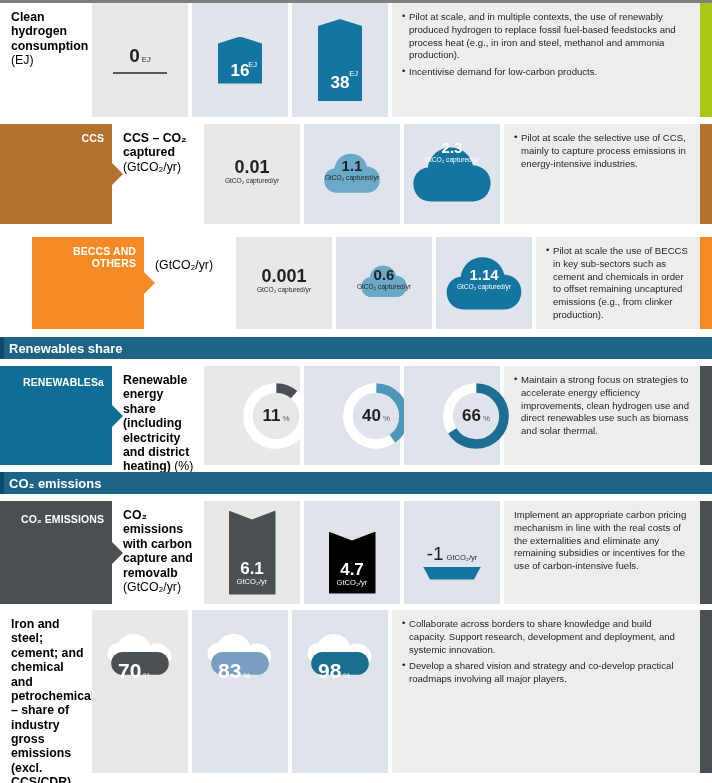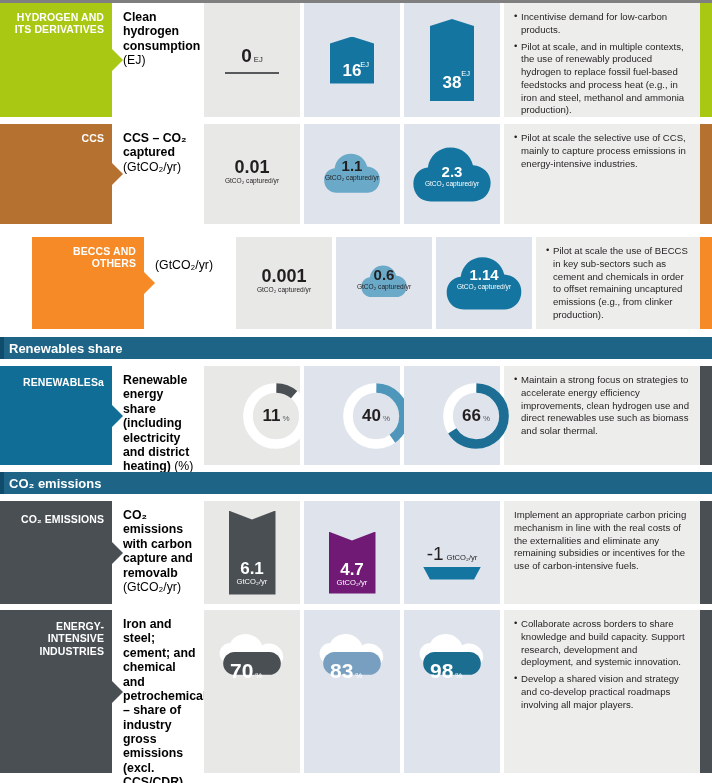--- a/index.html
+++ b/index.html
@@ -116,24 +116,20 @@
   .fcpct { font-size:8px; margin-left:2px; }
 </style>
 </head>
 <body>
 
 <div id="root">
 
   <div class="toprule" style="top:0px;"></div>
 
   <div class="row" style="top:3px; height:114px;">
-    <div class="cat" style="background:#a8c813; color:#a8c813; height:114px;">
-      <span style="color:#fff;">HYDROGEN AND ITS DERIVATIVES</span>
-      <span class="arrow"></span>
-    </div>
     <div class="metric">
       <span>Clean hydrogen consumption</span>
       <span class="unit">(EJ)</span>
     </div>
 
     <div class="vcell c0">
       <div class="zerobar">
         <div class="zerorow">
           <span class="zeronum">0</span>
           <span class="zerounit">EJ</span>
@@ -151,22 +147,22 @@
     <div class="gap"></div>
     <div class="vcell c2">
       <div class="bar" style="width:44px;height:82px;background:#1476a0;clip-path:polygon(0 7px,50% 0,100% 7px,100% 100%,0 100%);">
         <span class="barlabel" style="margin-bottom:6px;">38</span>
         <span class="barunit" style="position:absolute;right:4px;bottom:23px;">EJ</span>
       </div>
     </div>
     <div class="gap"></div>
     <div class="note">
       <ul>
+        <li>Pilot at scale, and in multiple contexts, the use of renewably produced hydrogen to replace fossil fuel-based feedstocks and process heat (e.g., in iron and steel, methanol and ammonia production).</li>
         <li>Incentivise demand for low-carbon products.</li>
-        <li>Pilot at scale, and in multiple contexts, the use of renewably produced hydrogen to replace fossil fuel-based feedstocks and process heat (e.g., in iron and steel, methanol and ammonia production).</li>
       </ul>
     </div>
     <div class="accent" style="background:#a8c813;"></div>
   </div>
 
   <div class="row" style="top:124px; height:100px;">
     <div class="cat" style="background:#b5712f; color:#b5712f; height:100px;">
       <span style="color:#fff;">CCS</span>
       <span class="arrow"></span>
     </div>
@@ -194,21 +190,21 @@
           <span class="cloudunit" style="color:#231f20;">GtCO₂ captured/yr</span>
         </div>
       </div>
     </div>
     <div class="gap"></div>
     <div class="vcell c2">
       <div class="cloudwrap">
         <svg width="82" height="58" viewBox="0 0 100 72" style="position:absolute;top:21px;">
           <path fill="#1476a0" d="M24,70 C10,70 2,60 2,48 C2,37 10,29 20,28 C22,13 34,3 48,3 C62,3 73,12 76,25 C89,26 98,35 98,47 C98,60 89,70 76,70 Z"></path>
         </svg>
-        <div class="cloudlabel" style="top:40px;">
+        <div class="cloudlabel" style="top:16px;">
           <span class="cloudnum" style="color:#ffffff;">2.3</span>
           <span class="cloudunit" style="color:#ffffff;">GtCO₂ captured/yr</span>
         </div>
       </div>
     </div>
     <div class="gap"></div>
     <div class="note">
       <ul>
         <li>Pilot at scale the selective use of CCS, mainly to capture process emissions in energy-intensive industries.</li>
       </ul>
@@ -348,21 +344,21 @@
       <div class="barwrap">
         <div class="bar" style="width:47px;height:84px;background:#4a4f54;clip-path:polygon(0 0,50% 9px,100% 0,100% 100%,0 100%);padding-bottom:8px;">
           <span class="barlabel">6.1</span>
           <span class="barunit">GtCO₂/yr</span>
         </div>
       </div>
     </div>
     <div class="gap"></div>
     <div class="vcell c1">
       <div class="barwrap">
-        <div class="bar" style="width:47px;height:62px;background:#701a75;clip-path:polygon(0 0,50% 9px,100% 0,100% 100%,0 100%);padding-bottom:6px;margin-top:20px;">
+        <div class="bar" style="width:47px;height:62px;background:#000000;clip-path:polygon(0 0,50% 9px,100% 0,100% 100%,0 100%);padding-bottom:6px;margin-top:20px;">
           <span class="barlabel">4.7</span>
           <span class="barunit">GtCO₂/yr</span>
         </div>
       </div>
     </div>
     <div class="gap"></div>
     <div class="vcell c2">
       <div class="barwrap">
         <div style="display:flex;align-items:baseline;margin-top:18px;">
           <span style="font-size:19px;color:#231f20;line-height:1;">-1</span>
@@ -372,24 +368,20 @@
       </div>
     </div>
     <div class="gap"></div>
     <div class="note">
       <p>Implement an appropriate carbon pricing mechanism in line with the real costs of the externalities and eliminate any remaining subsidies or incentives for the use of carbon-intensive fuels.</p>
     </div>
     <div class="accent" style="background:#4a4f54;"></div>
   </div>
 
   <div class="row" style="top:610px; height:163px;">
-    <div class="cat" style="background:#4a4f54; color:#4a4f54; height:163px; align-items:flex-start; padding-top:10px;">
-      <span style="color:#fff;">ENERGY-INTENSIVE INDUSTRIES</span>
-      <span class="arrow"></span>
-    </div>
     <div class="metric">
       <span>Iron and steel; cement; and chemical and petrochemical – share of industry gross emissions (excl. CCS/CDR)</span>
       
     </div>
 
     <div class="vcell c0" style="align-items:flex-start;padding-top:24px;">
       <div class="fcwrap" style="height:56px;">
         <svg width="72" height="48" viewBox="0 0 120 80" style="position:absolute;top:0;">
           <path fill="#ffffff" d="M30,52 C16,52 6,44 6,33 C6,23 14,15 24,15 C28,6 38,0 49,0 C62,0 73,8 77,19 C80,17 84,16 88,16 C101,16 112,26 112,38 C112,47 106,52 97,52 Z"></path>
           <rect x="12" y="30" width="96" height="38" rx="19" fill="#4a4f54"></rect>

